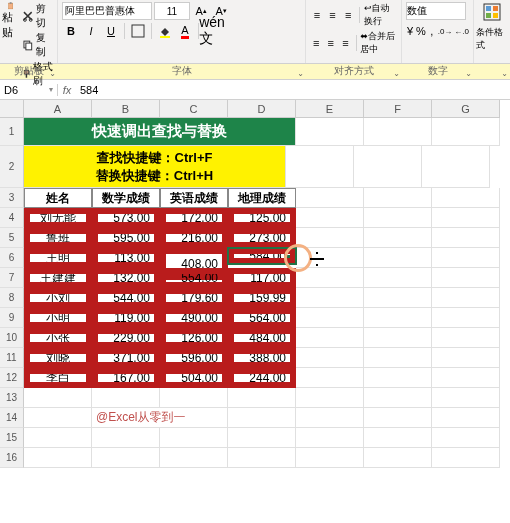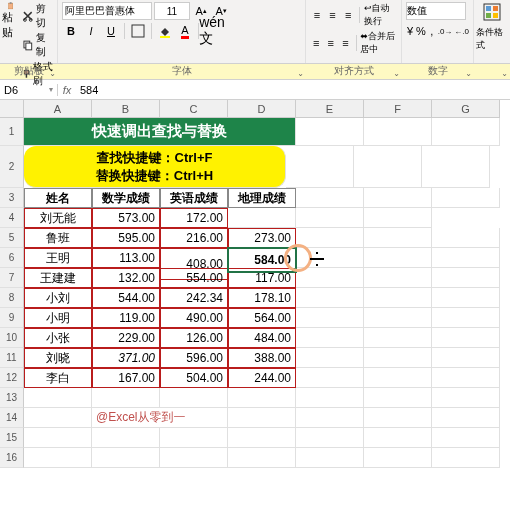--- a/index.html
+++ b/index.html
@@ -54,21 +54,21 @@
 .cell { border-right: 1px solid #e0e0e0; border-bottom: 1px solid #e0e0e0; padding: 0 4px; font-size: 12px; display: flex; align-items: center; overflow: hidden; white-space: nowrap; }
 
 
 .cA { width: 68px; } .cB { width: 68px; } .cC { width: 68px; } .cD { width: 68px; }
 .cE { width: 68px; } .cF { width: 68px; } .cG { width: 68px; }
 
 
 .title-cell { background: #1e8449; color: #fff; font-weight: bold; font-size: 15px; justify-content: center; }
 .shortcut-cell { background: #fff200; font-weight: bold; font-size: 13px; justify-content: center; }
 .hdr-cell { border: 1px solid #888; font-weight: bold; justify-content: center; }
-.data-border { border: 1px solid #b91c1c; }
+.data-border { border: 6px solid #b91c1c; }
 .ctr { justify-content: center; }
 .num { justify-content: flex-end; }
 .watermark { color: #c0504d; font-size: 12px; }
 
 .active-cell { outline: 2px solid #217346; outline-offset: -1px; position: relative; }
 .active-cell::after { content: ""; position: absolute; right: -3px; bottom: -3px; width: 6px; height: 6px; background: #217346; }
 
 .circle-marker { position: absolute; border: 3px solid #f4b183; border-radius: 50%; width: 28px; height: 28px; pointer-events: none; }
 
 .cursor-plus { position: absolute; width: 14px; height: 14px; pointer-events: none; }
@@ -238,77 +238,78 @@
       <div class="rh" style="height: 20px; line-height: 20px;">16</div>
     </div>
   <div class="cells" id="cells">
       <div class="row" style="height: 28px;">
         <div class="cell title-cell" style="height: 28px; width: 272px;">快速调出查找与替换</div>
         <div class="cell cE" style="height: 28px;"></div>
         <div class="cell cF" style="height: 28px;"></div>
         <div class="cell cG" style="height: 28px;"></div>
       </div>
       <div class="row" style="height: 42px;">
-        <div class="cell shortcut-cell" style="height: 42px; width: 262px; flex-direction: column; border-radius: 12px;">
+        <div class="cell shortcut-cell" style="height: 42px; width: 262px; flex-direction: column;">
           <div>查找快捷键：Ctrl+F</div>
           <div>替换快捷键：Ctrl+H</div>
         </div>
         <div class="cell cE" style="height: 42px;"></div>
         <div class="cell cF" style="height: 42px;"></div>
         <div class="cell cG" style="height: 42px;"></div>
       </div>
       <div class="row" style="height: 20px;">
         <div class="cell cA hdr-cell" style="height: 20px;">姓名</div>
         <div class="cell cB hdr-cell" style="height: 20px;">数学成绩</div>
         <div class="cell cC hdr-cell" style="height: 20px;">英语成绩</div>
         <div class="cell cD hdr-cell" style="height: 20px;">地理成绩</div>
         <div class="cell cE" style="height: 20px;"></div>
         <div class="cell cF" style="height: 20px;"></div>
         <div class="cell cG" style="height: 20px;"></div>
       </div>
       <div class="row" style="height: 20px;">
         <div class="cell cA data-border ctr" style="height: 20px;">刘无能</div>
         <div class="cell cB data-border num" style="height: 20px;">573.00</div>
         <div class="cell cC data-border num" style="height: 20px;">172.00</div>
+        <div class="cell cD data-border num" style="height: 20px;">125.00</div>
         <div class="cell cE" style="height: 20px;"></div>
         <div class="cell cF" style="height: 20px;"></div>
         <div class="cell cG" style="height: 20px;"></div>
       </div>
       <div class="row" style="height: 20px;">
         <div class="cell cA data-border ctr" style="height: 20px;">鲁班</div>
         <div class="cell cB data-border num" style="height: 20px;">595.00</div>
         <div class="cell cC data-border num" style="height: 20px;">216.00</div>
         <div class="cell cD data-border num" style="height: 20px;">273.00</div>
         <div class="cell cE" style="height: 20px;"></div>
         <div class="cell cF" style="height: 20px;"></div>
         <div class="cell cG" style="height: 20px;"></div>
       </div>
       <div class="row" style="height: 20px;">
         <div class="cell cA data-border ctr" style="height: 20px;">王明</div>
         <div class="cell cB data-border num" style="height: 20px;">113.00</div>
         <div class="cell cC data-border num" style="height: 32px;">408.00</div>
-        <div class="cell cD data-border num active-cell" style="height: 24px; font-weight: bold;">584.00</div>
+        <div class="cell cD data-border num active-cell" style="height: 16px;">584.00</div>
         <div class="cell cE" style="height: 20px;"></div>
         <div class="cell cF" style="height: 20px;"></div>
         <div class="cell cG" style="height: 20px;"></div>
       </div>
       <div class="row" style="height: 20px;">
         <div class="cell cA data-border ctr" style="height: 20px;">王建建</div>
         <div class="cell cB data-border num" style="height: 20px;">132.00</div>
         <div class="cell cC data-border num" style="height: 20px;">554.00</div>
         <div class="cell cD data-border num" style="height: 20px;">117.00</div>
         <div class="cell cE" style="height: 20px;"></div>
         <div class="cell cF" style="height: 20px;"></div>
         <div class="cell cG" style="height: 20px;"></div>
       </div>
       <div class="row" style="height: 20px;">
         <div class="cell cA data-border ctr" style="height: 20px;">小刘</div>
         <div class="cell cB data-border num" style="height: 20px;">544.00</div>
-        <div class="cell cC data-border num" style="height: 20px;">242.34</div>
-        <div class="cell cD data-border num" style="height: 20px;">178.10</div>
+        <div class="cell cC data-border num" style="height: 20px;">179.60</div>
+        <div class="cell cD data-border num" style="height: 20px;">159.99</div>
         <div class="cell cE" style="height: 20px;"></div>
         <div class="cell cF" style="height: 20px;"></div>
         <div class="cell cG" style="height: 20px;"></div>
       </div>
       <div class="row" style="height: 20px;">
         <div class="cell cA data-border ctr" style="height: 20px;">小明</div>
         <div class="cell cB data-border num" style="height: 20px;">119.00</div>
         <div class="cell cC data-border num" style="height: 20px;">490.00</div>
         <div class="cell cD data-border num" style="height: 20px;">564.00</div>
         <div class="cell cE" style="height: 20px;"></div>
@@ -319,21 +320,21 @@
         <div class="cell cA data-border ctr" style="height: 20px;">小张</div>
         <div class="cell cB data-border num" style="height: 20px;">229.00</div>
         <div class="cell cC data-border num" style="height: 20px;">126.00</div>
         <div class="cell cD data-border num" style="height: 20px;">484.00</div>
         <div class="cell cE" style="height: 20px;"></div>
         <div class="cell cF" style="height: 20px;"></div>
         <div class="cell cG" style="height: 20px;"></div>
       </div>
       <div class="row" style="height: 20px;">
         <div class="cell cA data-border ctr" style="height: 20px;">刘晓</div>
-        <div class="cell cB data-border num" style="height: 20px; font-style: italic;">371.00</div>
+        <div class="cell cB data-border num" style="height: 20px;">371.00</div>
         <div class="cell cC data-border num" style="height: 20px;">596.00</div>
         <div class="cell cD data-border num" style="height: 20px;">388.00</div>
         <div class="cell cE" style="height: 20px;"></div>
         <div class="cell cF" style="height: 20px;"></div>
         <div class="cell cG" style="height: 20px;"></div>
       </div>
       <div class="row" style="height: 20px;">
         <div class="cell cA data-border ctr" style="height: 20px;">李白</div>
         <div class="cell cB data-border num" style="height: 20px;">167.00</div>
         <div class="cell cC data-border num" style="height: 20px;">504.00</div>

